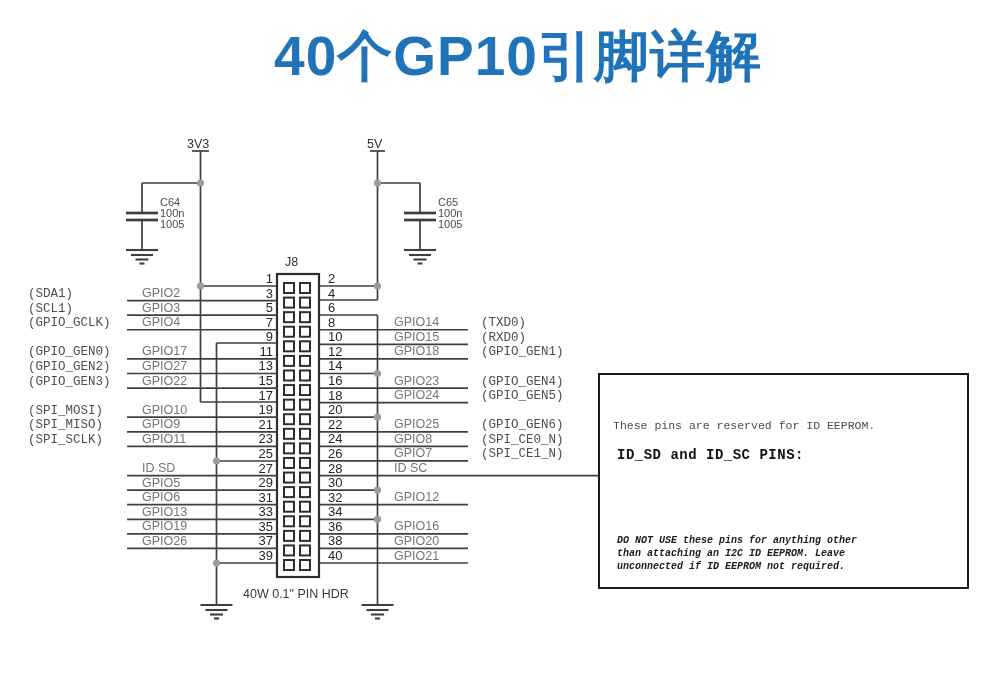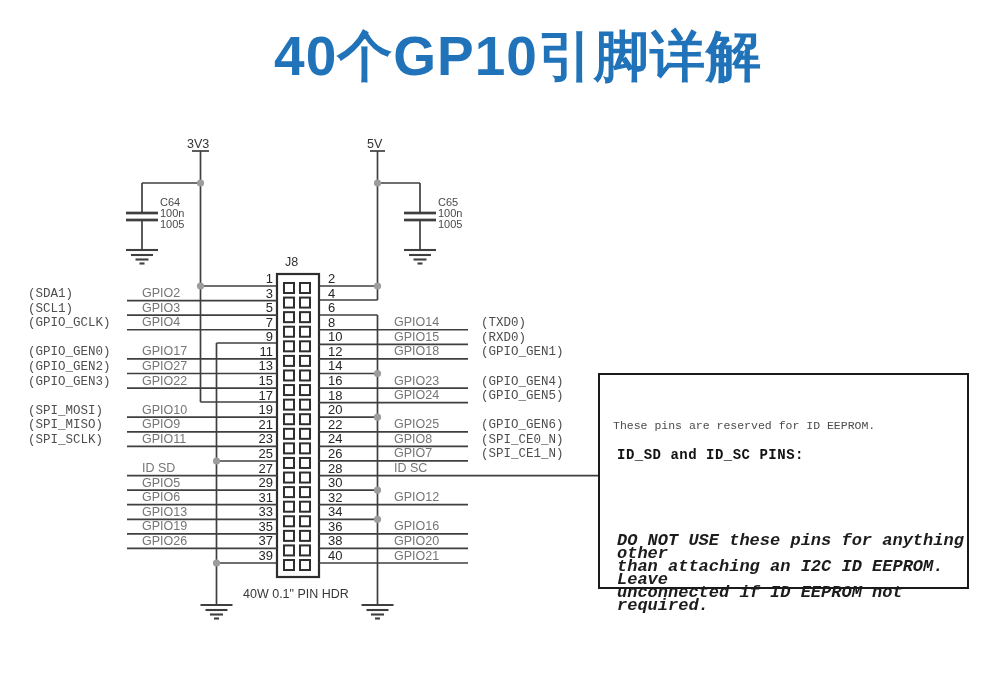--- a/index.html
+++ b/index.html
@@ -28,21 +28,21 @@
   .hdrtxt{font:12.5px "Liberation Sans",sans-serif;fill:#383838;}
   
   .note-box{
     position:absolute;left:598px;top:373px;width:371px;height:216px;
     background:#fff;border:2px solid #1a1a1a;box-sizing:border-box;
     font-family:"Liberation Mono","DejaVu Sans Mono",monospace;
   }
   .nb-title{position:absolute;left:17px;top:28px;font-size:14px;font-weight:bold;color:#111;letter-spacing:.5px;white-space:nowrap;margin-top:44px;}
   .nb-para1{position:absolute;left:13px;top:44px;font-size:11.5px;color:#4c4c4c;white-space:pre-line;}
   .nb-para2{position:absolute;left:17px;top:72px;font-size:11.5px;line-height:11.7px;color:#4c4c4c;white-space:pre-line;}
-  .nb-warn{position:absolute;left:17px;top:159px;font-size:17px;line-height:13px;font-weight:bold;font-style:italic;color:#1c1c1c;white-space:pre-line;}
+  .nb-warn{position:absolute;left:17px;top:159px;font-size:10px;line-height:13px;font-weight:bold;font-style:italic;color:#1c1c1c;white-space:pre-line;}
 </style>
 </head>
 <body>
 
 <div id="page">
 
   <div class="page-title" style="color: rgb(33, 115, 185);">40个GP10引脚详解</div>
 
   <svg width="986" height="695" viewBox="0 0 986 695">
 

